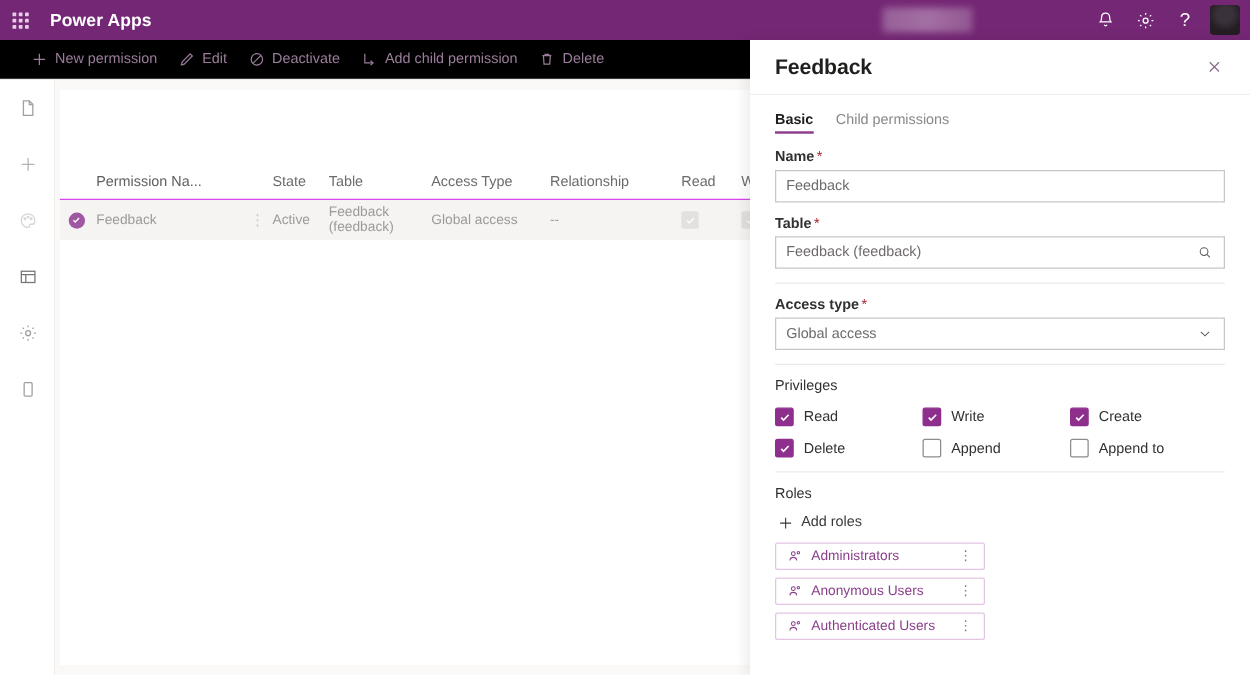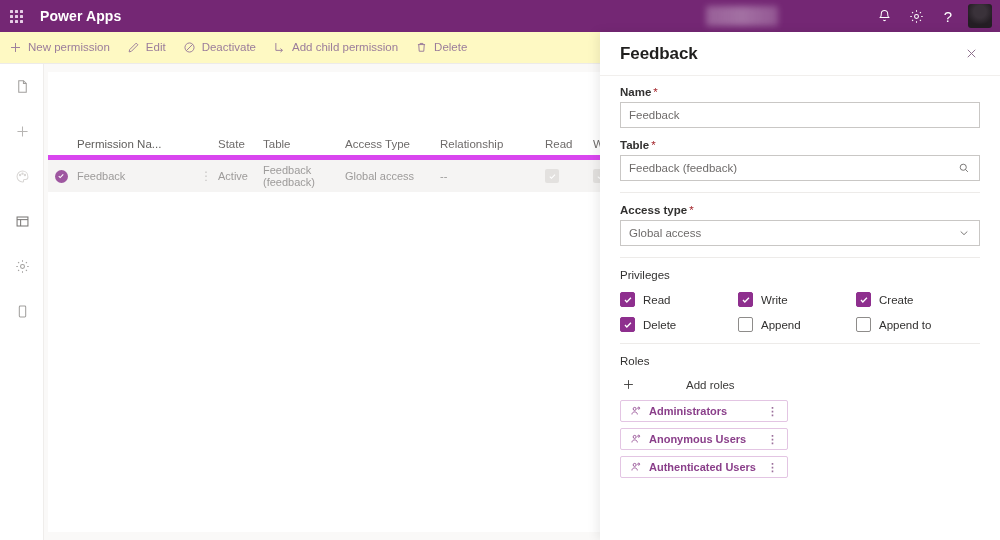--- a/index.html
+++ b/index.html
@@ -60,23 +60,24 @@
     border-radius: 3px;
     background: #2b242b;
     background-image: radial-gradient(circle at 50% 32%, #3a323a 0 30%, #241e24 65%);
     cursor: pointer;
   }
 
   
   .command-bar {
     position: absolute; top: 32px; left: 0;
     width: 1000px; height: 32px;
-    background: #fef9c3;
+    background: #000000;
     border-bottom: 1px solid #edebe9;
     display: flex; align-items: center;
+    padding-left: 16px;
     z-index: 30;
   }
   .cmd {
     display: flex; align-items: center;
     height: 32px; padding: 0 8px;
     font-size: 11.5px; color: #9b7d9b;
     cursor: pointer; white-space: nowrap;
   }
   .cmd .ci { width: 15px; height: 15px; margin-right: 5px; display: flex; align-items: center; justify-content: center; }
   .cmd .ci svg { display: block; }
@@ -108,21 +109,21 @@
   }
   .grid-card {
     position: absolute; top: 9px; left: 4px;
     width: 930px; min-height: 460px;
     background: #ffffff;
   }
   .grid-head {
     position: absolute; top: 60px; left: 0;
     width: 930px; height: 28px;
     display: flex; align-items: center;
-    border-bottom: 5px solid #d946ef;
+    border-bottom: 1px solid #d946ef;
     font-size: 11.5px; color: #6e6b6a;
   }
   .grid-row {
     position: absolute; top: 88px; left: 0;
     width: 930px; height: 32px;
     display: flex; align-items: center;
     background: #f5f4f3;
     font-size: 11px; color: #9d9b9a;
   }
   .c-check { width: 26px; flex: none; display: flex; align-items: center; justify-content: center; }
@@ -241,36 +242,35 @@
     margin-right: 8px;
     border: 1px solid #8e8c8a;
     background: #fff;
     display: flex; align-items: center; justify-content: center;
     flex: none;
   }
   .cb.on { background: #8e2f8e; border-color: #8e2f8e; }
   .cb svg { display: block; }
 
   .addroles {
-    display: flex; align-items: center;
+    display: flex; align-items: flex-start;
     font-size: 11.5px; color: #3b3a39;
     margin: 4px 0 9px 0;
     cursor: pointer;
-    gap: 45px;
   }
   .addroles .plus { width: 16px; display: flex; align-items: center; justify-content: center; margin-right: 5px; color: #3b3a39; }
   .role-chip {
     height: 22px;
     width: 168px;
     border: 1px solid #e3c5e3;
     border-radius: 2px;
     display: flex; align-items: center;
     padding: 0 6px 0 8px;
     margin-bottom: 6px;
-    font-size: 11px; font-weight: bold; color: #8a3f8a;
+    font-size: 11px; font-weight: normal; color: #8a3f8a;
     background: #fff;
     cursor: pointer;
   }
   .role-ico { width: 13px; display: flex; align-items: center; justify-content: center; margin-right: 7px; }
   .role-name { flex: 1; white-space: nowrap; }
   .role-dots { color: #9b6f9b; font-size: 11px; line-height: 1; padding: 0 3px; cursor: pointer; }
 </style>
 </head>
 <body>
 
@@ -448,20 +448,24 @@
 
   <div class="panel-head">
     <div class="panel-title">Feedback</div>
     <div class="panel-close">
       <svg width="13" height="13" viewBox="0 0 16 16" stroke="#8a6d8a" stroke-width="1.2">
           <path d="M3.4 3.4l9.2 9.2M12.6 3.4l-9.2 9.2"></path>
         </svg>
     </div>
   </div>
 
+  <div class="tabs">
+    <div class="tab active">Basic</div>
+    <div class="tab">Child permissions</div>
+  </div>
 
   <div class="panel-body">
 
     <div class="field-label">
       <span>Name</span><span class="req">*</span>
     </div>
     <div class="tbox">
       <span class="tval">Feedback</span>
     </div>
 

